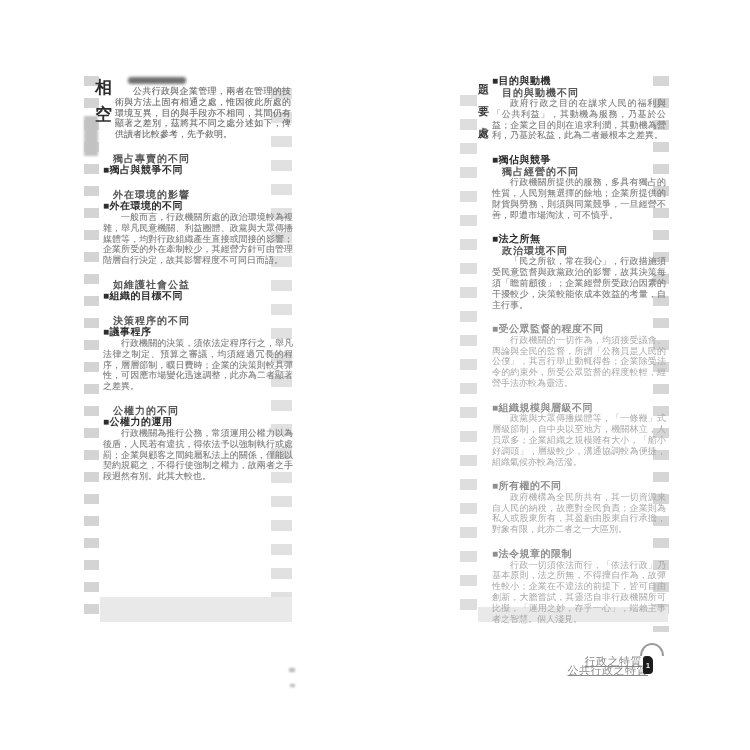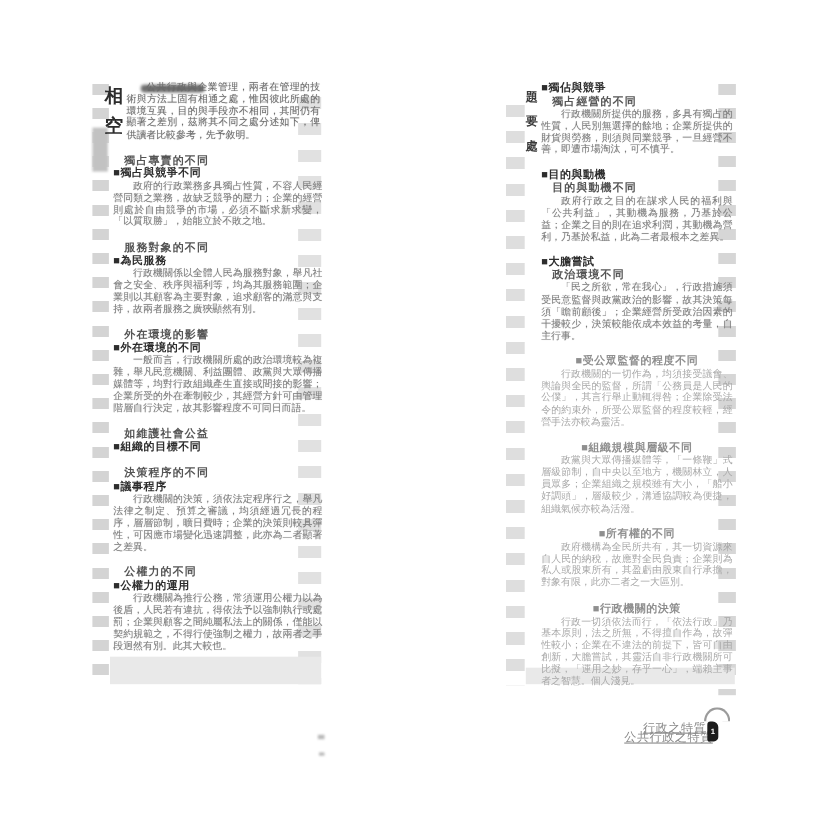--- a/index.html
+++ b/index.html
@@ -22,32 +22,32 @@
     border-radius:3px;filter:blur(1.4px);}
 
   
   .margin-chars{position:absolute;display:flex;flex-direction:column;color:#2c2c2c;
     filter:blur(0.4px);}
   .margin-chars.ml{left:95px;top:79px;font-size:17px;font-weight:bold;gap:10px;line-height:1;}
   .margin-chars.mr{left:478px;top:84px;font-size:11px;font-weight:bold;gap:11px;line-height:1;color:#3a3a3a;}
 
   
   .col{position:absolute;filter:blur(0.45px);}
-  .col.left{left:103px;top:74px;width:190px;}
+  .col.left{left:103px;top:86px;width:190px;}
   .col.right{left:492px;top:75px;width:174px;}
   .intro{margin-left:12px;width:176px;font-size:9px;line-height:10.8px;color:#6e6e6e;
     text-align:justify;word-break:break-all;text-indent:2em;margin-bottom:13px;
     text-shadow:0 0 1px rgba(0,0,0,.25);}
   .section{margin-bottom:13px;}
   .head{font-size:10px;line-height:11.5px;font-weight:bold;word-break:break-all;}
   .head.label{color:#555;text-indent:10px;letter-spacing:1px;}
   .head.heading{color:#2d2d2d;letter-spacing:0.5px;}
   .sbody{font-size:9px;line-height:10.8px;color:#7d7d7d;text-align:justify;
     word-break:break-all;text-indent:2em;text-shadow:0 0 1px rgba(0,0,0,.2);}
-  .section.faded .head.heading{color:#8f8f8f;text-align:center;}
+  .section.faded .head.heading{color:#8f8f8f;}
   .section.faded .sbody{color:#a8a8a8;text-shadow:none;}
 
   
   .footer-tab{position:absolute;left:560px;top:641px;width:110px;height:50px;
     filter:blur(0.35px);}
   .tab-arc{position:absolute;left:80px;top:2px;width:20px;height:11px;border:2px solid #9b9b9b;
     border-bottom:none;border-radius:50% 50% 0 0/100% 100% 0 0;}
   .tab-line{position:absolute;font-size:11px;color:#8a8a8a;letter-spacing:0.5px;white-space:nowrap;text-decoration:underline;}
   .tab-line.l1{right:28px;top:13px;}
   .tab-line.l2{right:22px;top:22px;}
@@ -81,26 +81,20 @@
       <span>要</span>
       <span>處</span>
     </div>
 
   <div class="col left">
     <div class="intro">公共行政與企業管理，兩者在管理的技術與方法上固有相通之處，惟因彼此所處的環境互異，目的與手段亦不相同，其間仍有顯著之差別，茲將其不同之處分述如下，俾供讀者比較參考，先予敘明。</div>
     <div id="left-sections">
         <div class="section">
           <div class="head label">獨占專賣的不同</div>
           <div class="head heading">■獨占與競爭不同</div>
-          <div class="sbody">政府的行政業務多具獨占性質，不容人民經營同類之業務，故缺乏競爭的壓力；企業的經營則處於自由競爭的市場，必須不斷求新求變，「以質取勝」，始能立於不敗之地。</div>
-        </div>
-        <div class="section">
-          <div class="head label">服務對象的不同</div>
-          <div class="head heading">■為民服務</div>
-          <div class="sbody">行政機關係以全體人民為服務對象，舉凡社會之安全、秩序與福利等，均為其服務範圍；企業則以其顧客為主要對象，追求顧客的滿意與支持，故兩者服務之廣狹顯然有別。</div>
         </div>
         <div class="section">
           <div class="head label">外在環境的影響</div>
           <div class="head heading">■外在環境的不同</div>
           <div class="sbody">一般而言，行政機關所處的政治環境較為複雜，舉凡民意機關、利益團體、政黨與大眾傳播媒體等，均對行政組織產生直接或間接的影響；企業所受的外在牽制較少，其經營方針可由管理階層自行決定，故其影響程度不可同日而語。</div>
         </div>
         <div class="section">
           <div class="head label">如維護社會公益</div>
           <div class="head heading">■組織的目標不同</div>
         </div>
@@ -113,48 +107,48 @@
           <div class="head label">公權力的不同</div>
           <div class="head heading">■公權力的運用</div>
           <div class="sbody">行政機關為推行公務，常須運用公權力以為後盾，人民若有違抗，得依法予以強制執行或處罰；企業與顧客之間純屬私法上的關係，僅能以契約規範之，不得行使強制之權力，故兩者之手段迥然有別。此其大較也。</div>
         </div>
       </div>
   </div>
 
   <div class="col right">
     <div id="right-sections">
         <div class="section">
+          <div class="head heading">■目的與動機</div>
+          <div class="head label">目的與動機不同</div>
+          <div class="sbody">政府行政之目的在謀求人民的福利與「公共利益」，其動機為服務，乃基於公益；企業之目的則在追求利潤，其動機為營利，乃基於私益，此為二者最根本之差異。</div>
+        </div>
+        <div class="section">
           <div class="head heading">■獨佔與競爭</div>
           <div class="head label">獨占經營的不同</div>
           <div class="sbody">行政機關所提供的服務，多具有獨占的性質，人民別無選擇的餘地；企業所提供的財貨與勞務，則須與同業競爭，一旦經營不善，即遭市場淘汰，可不慎乎。</div>
         </div>
         <div class="section">
-          <div class="head heading">■目的與動機</div>
-          <div class="head label">目的與動機不同</div>
-          <div class="sbody">政府行政之目的在謀求人民的福利與「公共利益」，其動機為服務，乃基於公益；企業之目的則在追求利潤，其動機為營利，乃基於私益，此為二者最根本之差異。</div>
-        </div>
-        <div class="section">
-          <div class="head heading">■大膽嘗試</div>
+          <div class="head heading">■法之所無</div>
           <div class="head label">政治環境不同</div>
           <div class="sbody">「民之所欲，常在我心」，行政措施須受民意監督與政黨政治的影響，故其決策每須「瞻前顧後」；企業經營所受政治因素的干擾較少，決策較能依成本效益的考量，自主行事。</div>
         </div>
         <div class="section faded">
           <div class="head heading">■受公眾監督的程度不同</div>
           <div class="sbody">行政機關的一切作為，均須接受議會、輿論與全民的監督，所謂「公務員是人民的公僕」，其言行舉止動輒得咎；企業除受法令的約束外，所受公眾監督的程度較輕，經營手法亦較為靈活。</div>
         </div>
         <div class="section faded">
           <div class="head heading">■組織規模與層級不同</div>
           <div class="sbody">政黨與大眾傳播媒體等，「一條鞭」式層級節制，自中央以至地方，機關林立，人員眾多；企業組織之規模雖有大小，「船小好調頭」，層級較少，溝通協調較為便捷，組織氣候亦較為活潑。</div>
         </div>
         <div class="section faded">
           <div class="head heading">■所有權的不同</div>
           <div class="sbody">政府機構為全民所共有，其一切資源來自人民的納稅，故應對全民負責；企業則為私人或股東所有，其盈虧由股東自行承擔，對象有限，此亦二者之一大區別。</div>
         </div>
         <div class="section faded">
-          <div class="head heading">■行政機關的決策</div>
+          <div class="head heading">■法令規章的限制</div>
           <div class="sbody">行政一切須依法而行，「依法行政」乃基本原則，法之所無，不得擅自作為，故彈性較小；企業在不違法的前提下，皆可自由創新，大膽嘗試，其靈活自非行政機關所可比擬，「運用之妙，存乎一心」，端賴主事者之智慧。個人淺見。</div>
         </div>
       </div>
   </div>
 
   <div class="footer-tab">
     <div class="tab-arc"></div>
     <div class="tab-line l1">行政之特質</div>
     <div class="tab-line l2">公共行政之特質</div>
     <div class="tab-badge">1</div>

